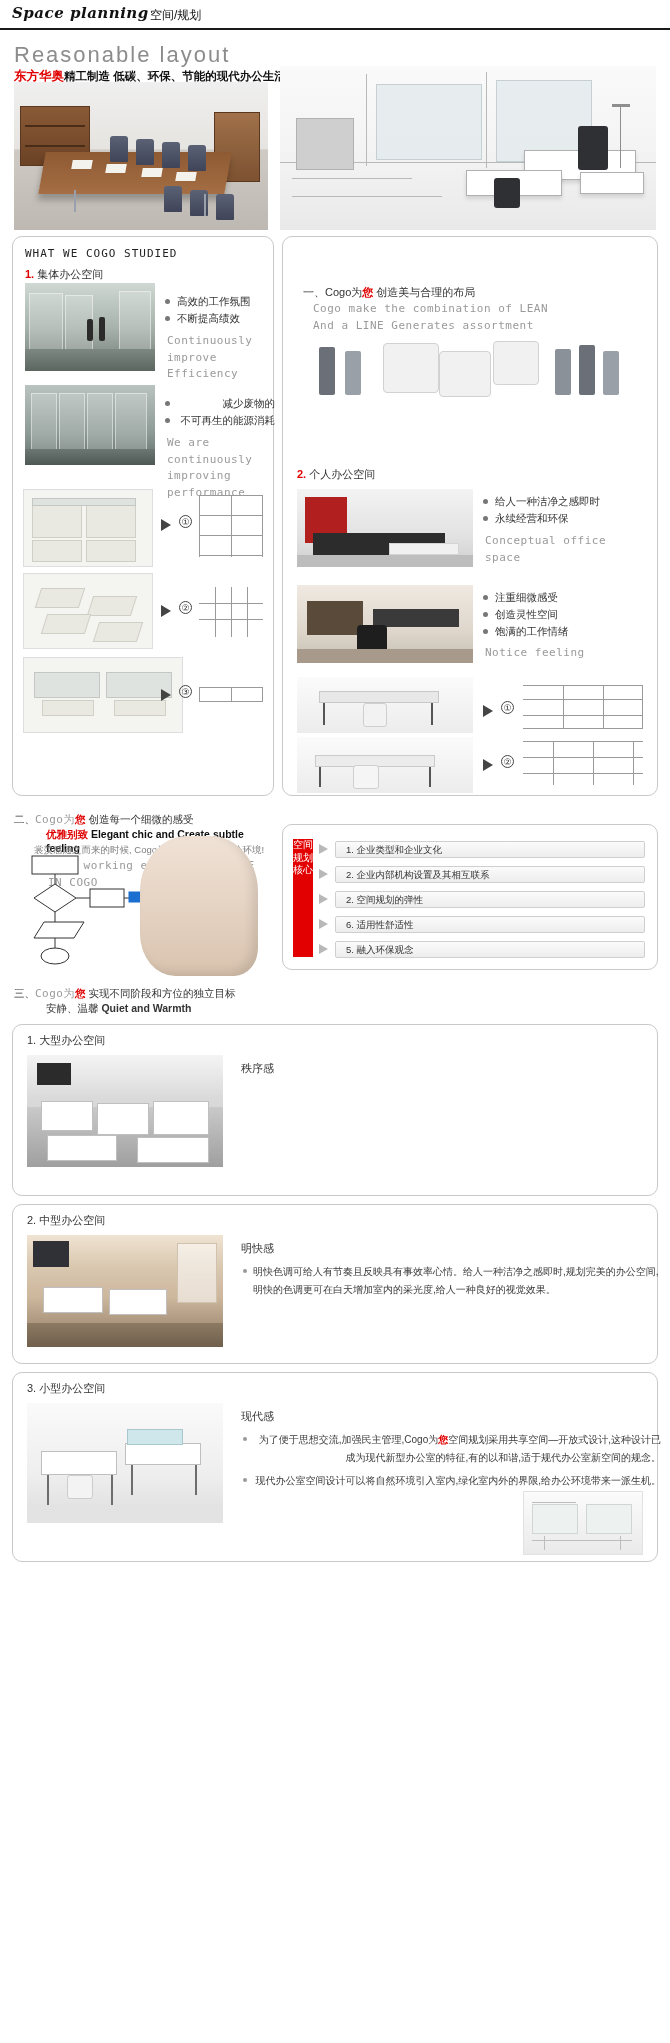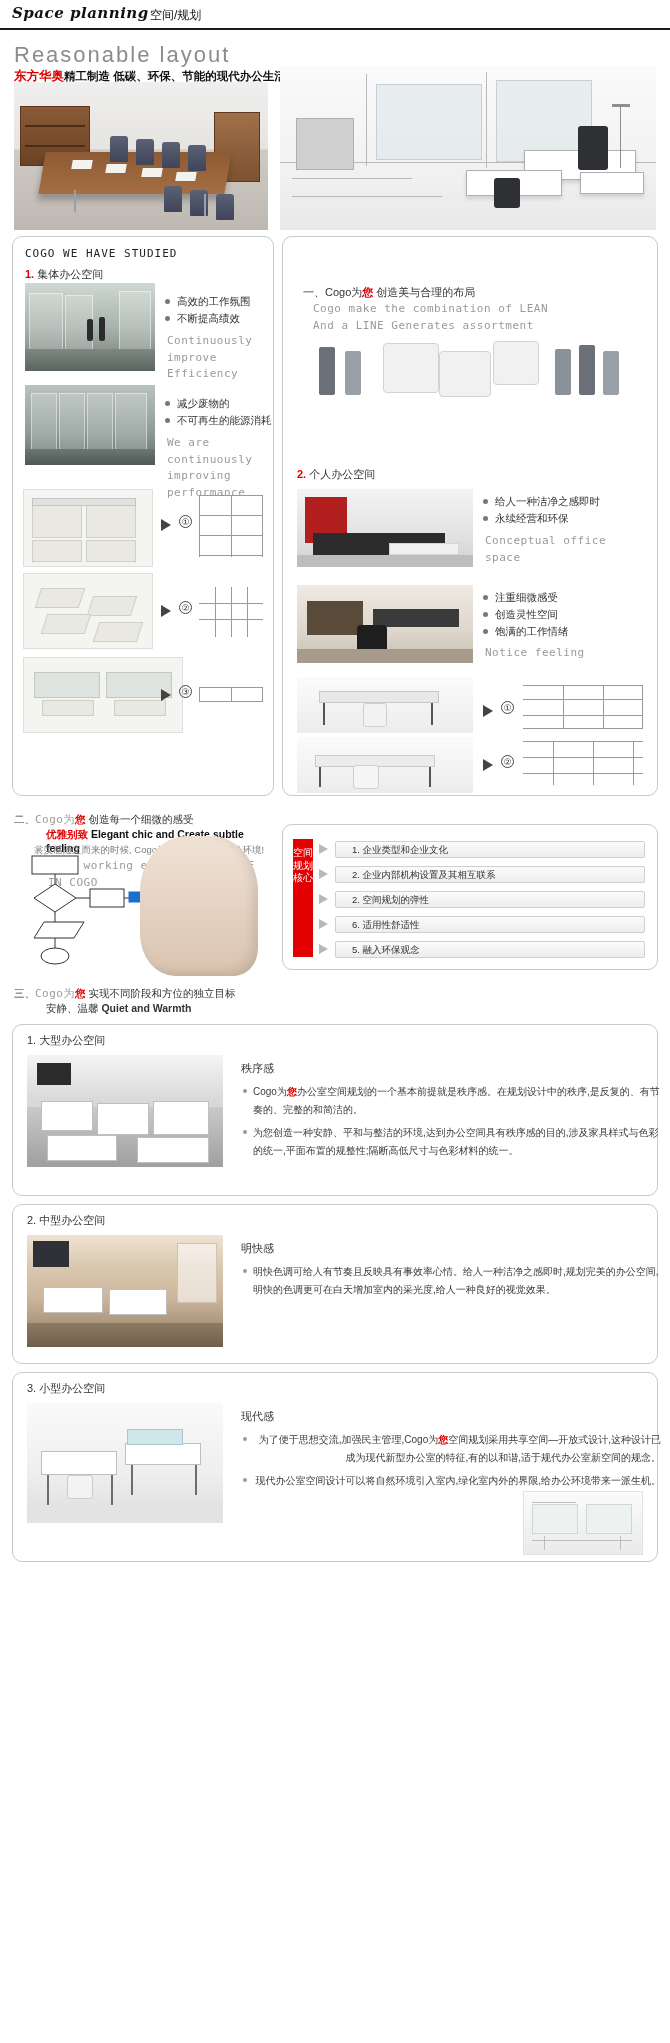--- a/index.html
+++ b/index.html
@@ -253,30 +253,29 @@
     position: absolute; left: 282px; top: 824px; width: 376px; height: 146px;
     border: 1px solid #c9c9c9; border-radius: 10px; background:#fff;
   }
   .core-box {
     position: absolute; left: 10px; top: 14px; width: 20px; height: 118px;
     background: #e30000;
     color: #fff;
     font-size: 10px;
     text-align: center;
     line-height: 1.25;
-    padding-top: 8px;
   }
   .step {
     position: absolute; left: 52px; height: 17px; width: 310px;
     border: 1px solid #cfcfcf;
     background: linear-gradient(180deg,#fbfbfb,#ededed);
     border-radius: 2px;
     font-size: 9.5px;
     color: #333;
-    padding-left: 16px;
+    padding-left: 10px;
     line-height: 15px;
   }
   .arrow-right {
     position: absolute; left: 36px;
     width: 0; height: 0;
     border-left: 9px solid #b8b8b8;
     border-top: 5px solid transparent;
     border-bottom: 5px solid transparent;
   }
 
@@ -391,21 +390,21 @@
     <div class="ln" style="left:340px; top:40px; width:1px; height:62px; background:#8e8e8e;"></div>
     <div class="ln" style="left:332px; top:38px; width:18px; height:3px; background:#8e8e8e;"></div>
     <div class="ln" style="left:12px; top:112px; width:120px; height:1px;"></div>
     <div class="ln" style="left:12px; top:130px; width:150px; height:1px;"></div>
   </div>
 
   <div style="position:absolute; left:288px; top:238px;" class="label-cn">开阔的公共空间</div>
   <div style="position:absolute; left:288px; top:252px;" class="label-en">Open office space</div>
 
   <div class="panel-left">
-    <div style="position:absolute; left:12px; top:10px;" class="sec-title">COGO WE HAVE STUDIED</div>
+    <div style="position:absolute; left:12px; top:10px;" class="sec-title">WHAT WE COGO STUDIED</div>
 
     <div style="position:absolute; left:12px; top:30px; font-size:11px;">
       <span class="sub-red">1.</span>
       <span>集体办公空间</span>
     </div>
 
     <div class="photo ph-corridor">
       <div class="glasspane" style="left:4px; top:10px; width:34px; height:64px;"></div>
       <div class="glasspane" style="left:40px; top:12px; width:28px; height:60px;"></div>
       <div class="glasspane" style="left:94px; top:8px; width:32px; height:68px;"></div>
@@ -422,21 +421,21 @@
 Efficiency</div>
 
     <div class="photo ph-glass">
       <div class="glasspane" style="left:6px; top:8px; width:26px; height:58px;"></div>
       <div class="glasspane" style="left:34px; top:8px; width:26px; height:58px;"></div>
       <div class="glasspane" style="left:62px; top:8px; width:26px; height:58px;"></div>
       <div class="glasspane" style="left:90px; top:8px; width:32px; height:58px;"></div>
       <div style="position:absolute; left:0; bottom:0; width:100%; height:16px; background:linear-gradient(180deg,#6c7672,#4e5854);"></div>
     </div>
 
-    <ul class="bullets" style="position:absolute; left:152px; top:158px; width:110px;">
+    <ul class="bullets" style="position:absolute; left:152px; top:158px; width:110px;text-align:right;">
       <li>减少废物的</li>
       <li>不可再生的能源消耗</li>
     </ul>
     <div class="label-en" style="position:absolute; left:154px; top:198px; width:108px; white-space:pre-line;">We are continuously
 improving performance</div>
 
     <div class="ws" style="left:10px; top:252px; width:130px; height:78px;">
       <div class="pod" style="left:8px; top:14px; width:50px; height:34px;"></div>
       <div class="pod" style="left:62px; top:14px; width:50px; height:34px;"></div>
       <div class="pod" style="left:8px; top:50px; width:50px; height:22px;"></div>
@@ -641,26 +640,20 @@
       <div style="position:absolute; left:0; top:0; width:196px; height:40px; background:linear-gradient(180deg,#f4f4f4,#dcdcdc);"></div>
       <div style="position:absolute; left:10px; top:8px; width:34px; height:22px; background:#2b2b2b;"></div>
       <div style="position:absolute; left:0; top:52px; width:196px; height:60px; background:linear-gradient(180deg,#c9c9c9,#9f9f9f);"></div>
       <div class="white-box" style="left:14px; top:46px; width:52px; height:30px;"></div>
       <div class="white-box" style="left:70px; top:48px; width:52px; height:32px;"></div>
       <div class="white-box" style="left:126px; top:46px; width:56px; height:34px;"></div>
       <div class="white-box" style="left:20px; top:80px; width:70px; height:26px;"></div>
       <div class="white-box" style="left:110px; top:82px; width:72px; height:26px;"></div>
     </div>
     <div class="feel" style="left:228px; top:36px;">秩序感</div>
-    <div class="para" style="left:228px; top:58px; width:420px;">
-      <ul>
-        <li><span>Cogo为</span><span class="hl">您</span><span>办公室空间规划的一个基本前提就是秩序感。在规划设计中的秩序,是反复的、有节奏的、完整的和简洁的。</span></li>
-        <li><span>为您创造一种安静、平和与整洁的环境,达到办公空间具有秩序感的目的,涉及家具样式与色彩的统一,平面布置的规整性;隔断高低尺寸与色彩材料的统一。</span></li>
-      </ul>
-    </div>
   </div>
 
   <div class="sec-box" style="top:1204px; height:160px;">
     <div class="sec-head">
       <span class="n">2.</span>
       <span>中型办公空间</span>
     </div>
     <div class="photo ph-big ph-mid2" style="top:30px; height:112px;">
       <div style="position:absolute; left:0; top:0; width:196px; height:34px; background:linear-gradient(180deg,#efe3d2,#d8c6ad);"></div>
       <div style="position:absolute; left:6px; top:6px; width:36px; height:26px; background:#2f3136;"></div>

